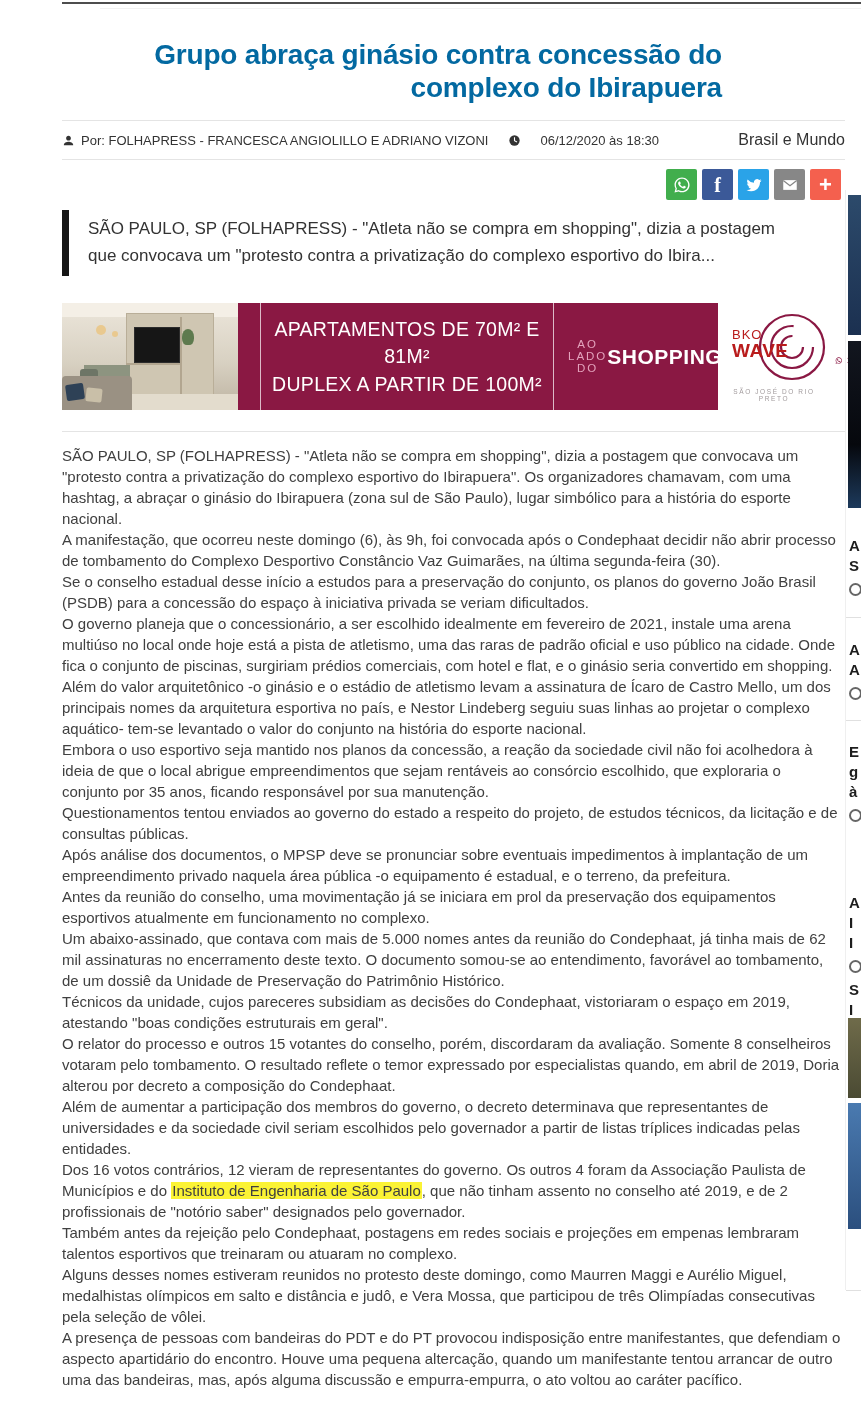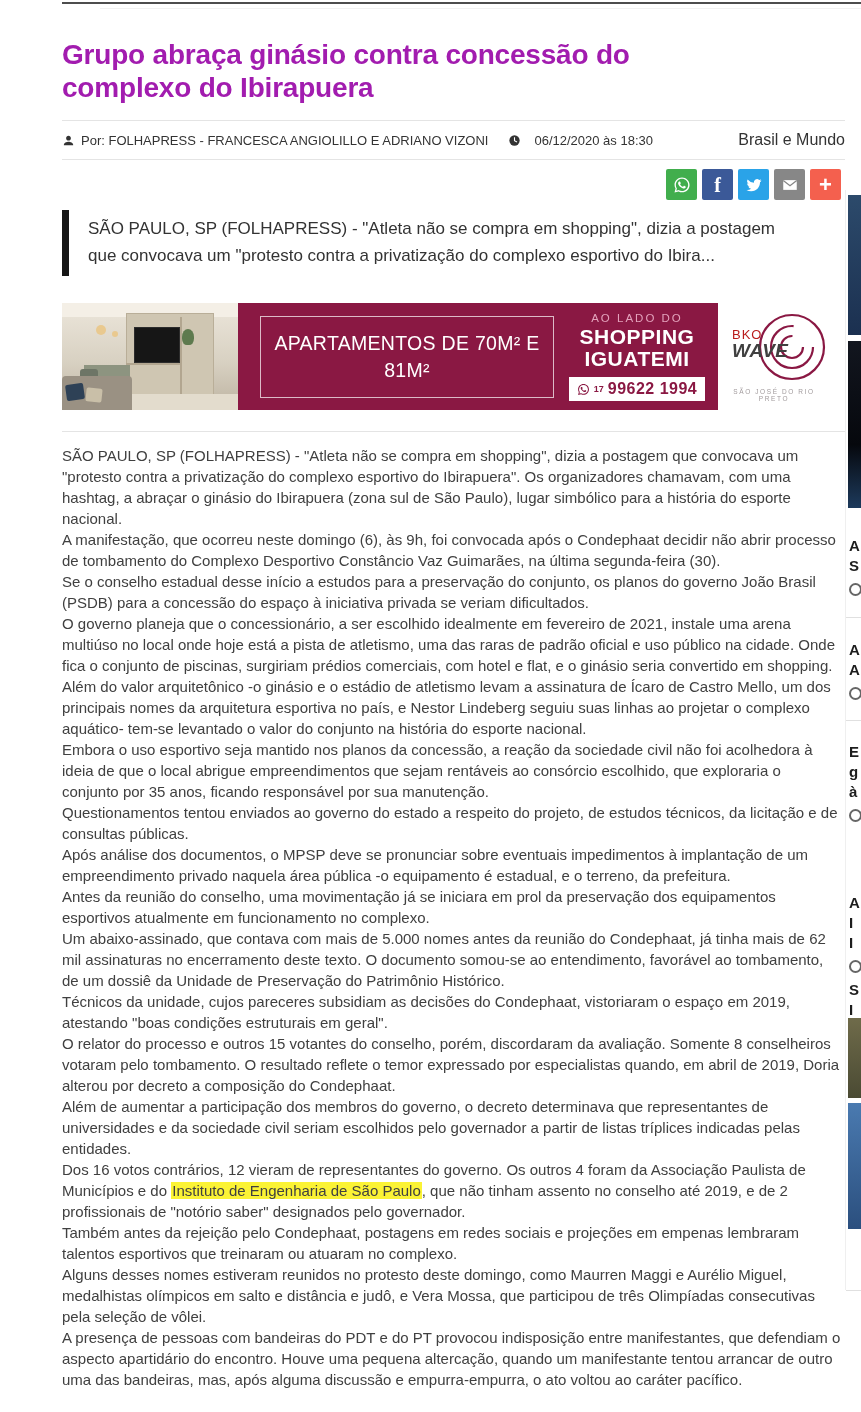--- a/index.html
+++ b/index.html
@@ -7,28 +7,28 @@
     width:861px;height:1412px;overflow:hidden;position:relative;
     background:#fff;color:#3d3d3d;
     font-family:"Liberation Sans","DejaVu Sans",sans-serif;
   }
   .top-rule{position:absolute;left:62px;top:2px;width:799px;height:2px;background:#4d4d4d;}
   .top-rule2{position:absolute;left:100px;top:8px;width:761px;height:1px;background:#f1f1f1;}
 
   .content{position:absolute;left:62px;top:0;width:783px;}
   h1{
     margin:38px 0 16px 0;max-width:660px;
-    font-size:28px;line-height:1.18;font-weight:bold;color:#a21caf;letter-spacing:-.2px;
+    font-size:28px;line-height:1.18;font-weight:bold;color:#0369a1;letter-spacing:-.2px;text-align:right;
   }
   hr.rule{border:none;border-top:1px solid #e4e4e4;margin:0;}
 
   .byline-row{display:flex;align-items:center;gap:6px;padding:10px 0;font-size:13px;color:#333;text-align:center;}
   .byline-row .ico{width:13px;height:13px;flex:0 0 auto;}
   .byline-text{white-space:nowrap;}
-  .dt-group{display:flex;align-items:center;gap:13px;margin-left:14px;}
+  .dt-group{display:flex;align-items:center;gap:19px;margin-left:14px;}
   .category{margin-left:auto;font-size:16px;color:#333;text-decoration:none;cursor:pointer;}
 
   .share-row{display:flex;justify-content:flex-end;gap:5px;margin:9px 4px 10px 0;}
   .share-btn{
     width:31px;height:31px;border-radius:2px;display:flex;align-items:center;justify-content:center;
     color:#fff;cursor:pointer;text-decoration:none;flex:0 0 auto;
   }
   .share-btn svg{width:18px;height:18px;}
   .wa{background:#41ae4d;}
   .fb{background:#3b5998;font:bold 20px/1 "Liberation Serif","DejaVu Serif",serif;}
@@ -57,33 +57,33 @@
   .ph.couch{left:0;bottom:0;width:70px;height:34px;background:#9a9183;border-radius:4px 4px 0 0;}
   .ph.cushion1{left:4px;bottom:10px;width:18px;height:16px;background:#2e4156;border-radius:2px;transform:rotate(-8deg);}
   .ph.cushion2{left:24px;bottom:8px;width:16px;height:14px;background:#c9bfa8;border-radius:2px;transform:rotate(6deg);}
   .ph.floor{left:60px;bottom:0;width:120px;height:16px;background:#e3dccd;}
 
   .ad-maroon{flex:1;background:#8a1843;display:flex;align-items:center;color:#fff;}
   .ad-box{
     margin:0 14px 0 22px;flex:1;border:1px solid rgba(255,255,255,.7);
     text-align:center;padding:13px 6px;font-size:19.5px;line-height:1.4;letter-spacing:.3px;
   }
-  .ad-side{width:138px;text-align:center;margin-right:12px;display:flex;flex-direction:column;align-items:center;}
+  .ad-side{width:138px;text-align:center;margin-right:12px;display:flex;flex-direction:row;align-items:center;}
   .kicker{font-size:11.5px;letter-spacing:2px;color:#e3a2bc;margin-bottom:2px;}
   .shop{font-size:21px;font-weight:bold;line-height:1.05;letter-spacing:.5px;}
   .phone-box{margin-top:7px;background:#fff;color:#8a1843;display:flex;align-items:center;gap:4px;padding:3px 8px;}
   .phone-box svg{width:13px;height:13px;}
   .phone-box .ddd{font-size:9px;font-weight:bold;}
   .phone-box .num{font-size:16px;font-weight:bold;letter-spacing:.5px;}
 
   .ad-logo{width:112px;height:107px;background:#fff;position:relative;overflow:hidden;}
   .ad-logo svg.arcs{position:absolute;right:4px;top:6px;width:76px;height:76px;}
   .brand{position:absolute;left:14px;top:26px;line-height:.95;}
   .brand .bko{display:block;font-size:13px;letter-spacing:1px;color:#b91c1c;}
-  .brand .wave{display:block;font-size:19px;letter-spacing:.5px;color:#404040;font-weight:bold;font-style:italic;}
+  .brand .wave{display:block;font-size:19px;letter-spacing:.5px;color:#b91c1c;font-weight:bold;}
   .city{position:absolute;left:0;right:0;bottom:8px;text-align:center;font-size:6.5px;letter-spacing:1.6px;color:#a19a9c;}
 
   hr.ad-rule{margin-top:21px;}
 
   .article-body{margin-top:13px;max-width:779px;font-size:15px;line-height:21px;color:#404040;}
   .article-body p{margin:0;}
   mark.hl{background:#fbf335;color:inherit;padding:0 1px;}
 
   
   .edge-line{position:absolute;left:845px;top:190px;width:1px;height:1100px;background:#efefef;}
@@ -168,20 +168,21 @@
       <div class="ph floor"></div>
       <div class="ph table"></div>
       <div class="ph chair"></div>
       <div class="ph couch"></div>
       <div class="ph cushion1"></div>
       <div class="ph cushion2"></div>
     </div>
     <div class="ad-maroon">
       <div class="ad-box">
         <div>APARTAMENTOS DE 70M² E 81M²</div>
+        <div>DUPLEX A PARTIR DE 100M²</div>
       </div>
       <div class="ad-side">
         <div class="kicker">AO LADO DO</div>
         <div class="shop">SHOPPING</div>
         <div class="shop">IGUATEMI</div>
         <div class="phone-box">
           <svg viewBox="0 0 24 24">
               <path fill="#8a1843" d="M12 2C6.5 2 2 6.4 2 11.8c0 1.8.5 3.4 1.4 4.9L2 22l5.5-1.4c1.4.8 3 1.2 4.6 1.2 5.5 0 10-4.4 10-9.9S17.5 2 12 2zm0 18c-1.5 0-2.9-.4-4.2-1.1l-.3-.2-3.1.8.8-3-.2-.3c-.8-1.3-1.2-2.8-1.2-4.3 0-4.5 3.7-8.1 8.2-8.1s8.2 3.6 8.2 8.1S16.5 20 12 20zm4.5-6.1c-.2-.1-1.5-.7-1.7-.8-.2-.1-.4-.1-.6.1-.2.2-.6.8-.8 1-.1.2-.3.2-.5.1-.2-.1-1-.4-2-1.2-.7-.7-1.2-1.5-1.4-1.7-.1-.2 0-.4.1-.5l.4-.5c.1-.2.2-.3.3-.5.1-.2 0-.4 0-.5l-.8-1.8c-.2-.5-.4-.4-.6-.4h-.5c-.2 0-.5.1-.7.3-.2.2-.9.9-.9 2.1s.9 2.4 1 2.6c.1.2 1.8 2.7 4.3 3.8.6.3 1.1.4 1.5.5.6.2 1.2.2 1.6.1.5-.1 1.5-.6 1.7-1.2.2-.6.2-1.1.1-1.2-.1-.1-.2-.2-.5-.3z"></path>
             </svg>
           <span class="ddd">17</span>

